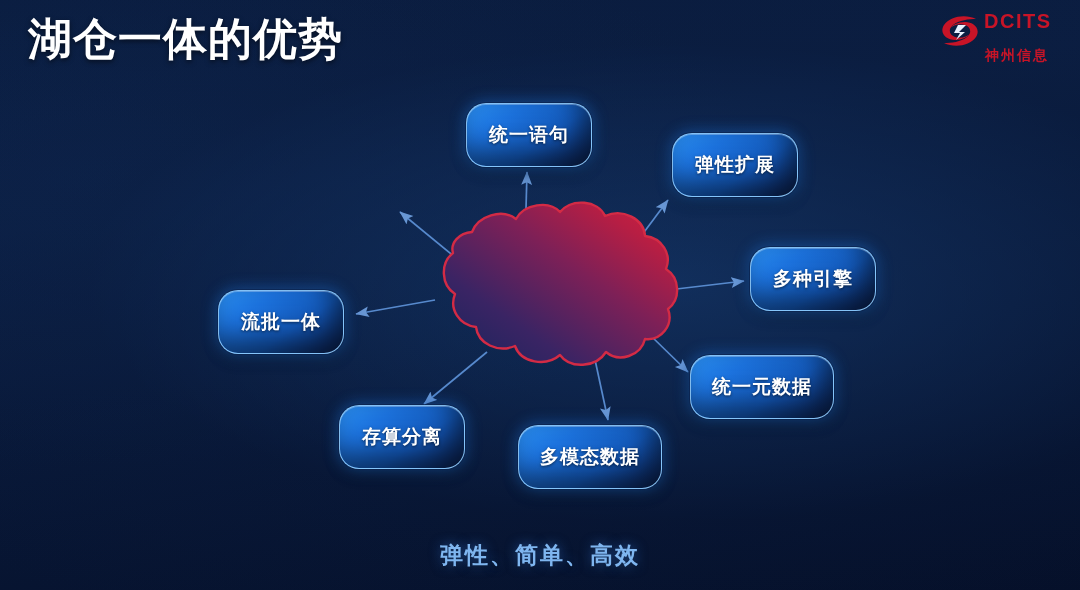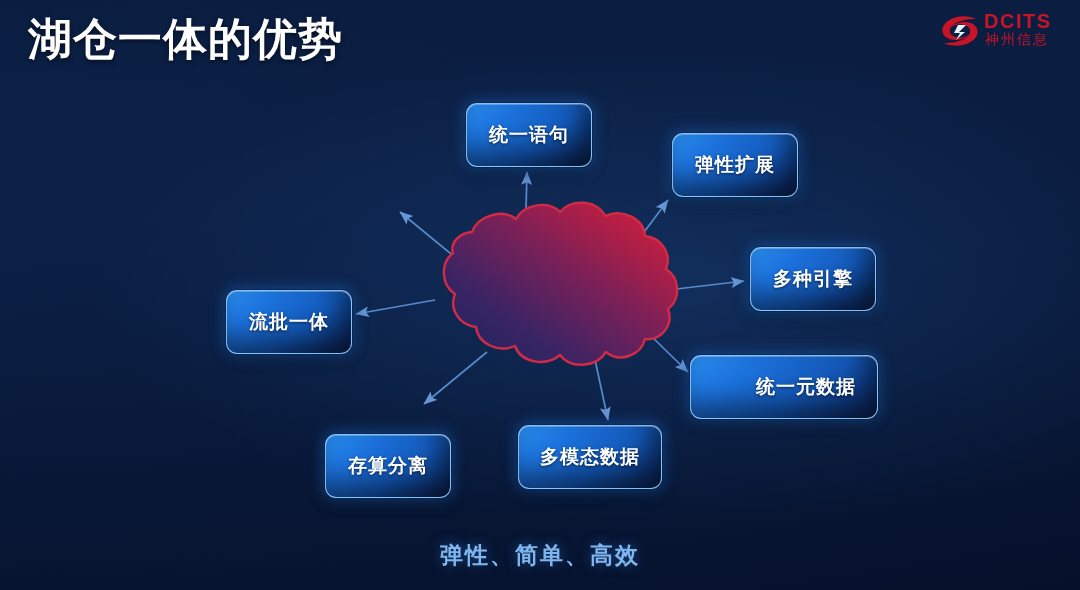--- a/index.html
+++ b/index.html
@@ -36,38 +36,38 @@
 
   
   #logo{position:absolute;right:18px;top:10px;width:122px;height:44px;}
   #logo .mark{position:absolute;left:0;top:2px;width:40px;height:38px;}
   #logo .wordmark{
     position:absolute;left:44px;top:1px;
     font-size:20px;font-weight:bold;color:#c81427;letter-spacing:1.5px;
     line-height:20px;
   }
   #logo .cnmark{
-    position:absolute;left:45px;top:22px;
-    font-size:14px;font-weight:normal;color:#c81427;letter-spacing:2px;line-height:14px;
+    position:absolute;left:45px;top:38px;
+    font-size:14px;font-weight:bold;color:#c81427;letter-spacing:2px;line-height:14px;
   }
 
   
   #canvas{position:absolute;left:0;top:0;width:1080px;height:590px;}
 
   #cloudlabel{
     position:absolute;left:451px;top:270px;width:200px;text-align:center;
     font-size:29px;font-weight:normal;color:#ffffff;letter-spacing:2px;
     text-shadow:0 2px 6px rgba(0,0,0,0.55);
   }
 
   
   .node{
     position:absolute;
     display:flex;align-items:center;justify-content:center;
-    border-radius:11px;
+    border-radius:20px;
     border:1.5px solid rgba(150,210,255,0.85);
     background:linear-gradient(145deg,#2a8ef0 0%,#1c72dd 28%,#1358b8 60%,#0d2f6e 88%,#0a2150 100%);
     box-shadow:
       0 0 0 1px rgba(10,30,70,0.6),
       0 0 14px 3px rgba(30,110,210,0.45),
       0 6px 14px rgba(0,0,0,0.45),
       inset 0 1px 0 rgba(255,255,255,0.28),
       inset -10px -14px 26px rgba(0,0,0,0.45);
     color:#ffffff;font-size:19px;font-weight:bold;letter-spacing:1px;
     text-shadow:0 1px 3px rgba(0,0,0,0.6);
@@ -149,27 +149,27 @@
 
   <div class="node" style="left: 466px; top: 103px; width: 124px; height: 62px;">
       <span>统一语句</span>
     </div>
   <div class="node" style="left: 672px; top: 133px; width: 124px; height: 62px;">
       <span>弹性扩展</span>
     </div>
   <div class="node" style="left: 750px; top: 247px; width: 124px; height: 62px;">
       <span>多种引擎</span>
     </div>
-  <div class="node" style="left: 690px; top: 355px; width: 142px; height: 62px; padding-left: 44px;">
+  <div class="node" style="left: 690px; top: 355px; width: 142px; height: 62px;">
       <span>统一元数据</span>
     </div>
   <div class="node" style="left: 518px; top: 425px; width: 142px; height: 62px;">
       <span>多模态数据</span>
     </div>
-  <div class="node" style="left: 325px; top: 405px; width: 124px; height: 62px; margin-top: 29px;">
+  <div class="node" style="left: 339px; top: 405px; width: 124px; height: 62px;">
       <span>存算分离</span>
     </div>
-  <div class="node" style="left: 226px; top: 290px; width: 124px; height: 62px; text-align: center;">
+  <div class="node" style="left: 218px; top: 290px; width: 124px; height: 62px; text-align: center;">
       <span>流批一体</span>
     </div>
 
   <div id="caption">弹性、简单、高效</div>
 </div>
 
 </body></html>

